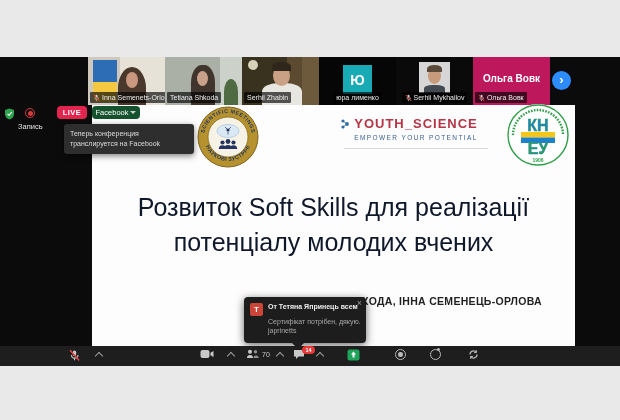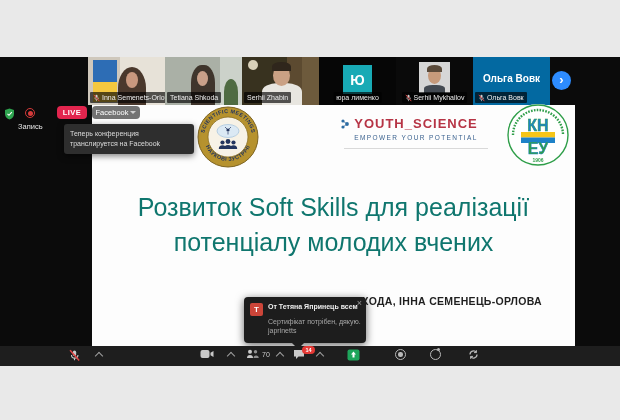--- a/index.html
+++ b/index.html
@@ -14,21 +14,21 @@
   .nlabel.center{left:50%;transform:translateX(-50%);}
   .caret{width:5px;height:5px;border-top:1.4px solid #9e9e9e;border-left:1.4px solid #9e9e9e;
          transform:rotate(45deg);display:inline-block;}
   .caret-dn{width:0;height:0;border-left:3px solid transparent;border-right:3px solid transparent;
             border-top:3px solid #cfcfcf;display:inline-block;}
   .chip{position:absolute;display:flex;align-items:center;justify-content:center;
         border-radius:4px;font-size:8px;color:#fff;}
   .tool{position:absolute;top:349px;display:flex;align-items:center;gap:3px;}
   .slide{position:absolute;left:92px;top:105px;width:483px;height:242px;background:#fdfdfd;}
   .title{position:absolute;left:92px;top:190px;width:483px;text-align:center;
-         font-size:25px;line-height:35px;font-weight:500;color:#0f766e;}
+         font-size:25px;line-height:35px;font-weight:500;color:#0f172a;}
   .speakers{position:absolute;left:250px;top:295px;width:292px;text-align:right;
             font-size:10.5px;font-weight:bold;letter-spacing:.3px;color:#1f1f1f;}
   .popup{position:absolute;left:244px;top:297px;width:122px;height:46px;background:#1d1d1d;
          border-radius:4px;box-shadow:0 2px 8px rgba(0,0,0,.6);}
   .popup .tail{position:absolute;left:48px;bottom:-6px;width:0;height:0;
          border-left:6px solid transparent;border-right:6px solid transparent;
          border-top:6px solid #1d1d1d;}
   .toolbar{position:absolute;left:0;top:346px;width:620px;height:20px;background:#1e1e1e;}
 </style>
 </head>
@@ -93,21 +93,21 @@
         <svg width="7" height="8" viewBox="0 0 10 11">
             <rect x="3.5" y="1" width="3" height="5" rx="1.5" fill="#cfcfcf"></rect>
             <path d="M2.5 5a2.7 2.7 0 0 0 5.4 0" fill="none" stroke="#cfcfcf"></path>
             <line x1="5" y1="8" x2="5" y2="10" stroke="#cfcfcf"></line>
             <line x1="1.2" y1="1" x2="9" y2="10" stroke="#e04444" stroke-width="1.4"></line>
           </svg>
         <span>Serhii Mykhailov</span>
       </div>
     </div>
 
-    <div class="tile" style="left:473px;width:77px;background:#0369a1;">
+    <div class="tile" style="left:473px;width:77px;background:#be185d;">
       <div class="abs" style="left:0;top:16px;width:77px;text-align:center;color:#fff;font-size:10px;font-weight:bold;">Ольга Вовк</div>
       <div class="nlabel">
         <svg width="7" height="8" viewBox="0 0 10 11">
             <rect x="3.5" y="1" width="3" height="5" rx="1.5" fill="#cfcfcf"></rect>
             <path d="M2.5 5a2.7 2.7 0 0 0 5.4 0" fill="none" stroke="#cfcfcf"></path>
             <line x1="5" y1="8" x2="5" y2="10" stroke="#cfcfcf"></line>
             <line x1="1.2" y1="1" x2="9" y2="10" stroke="#e04444" stroke-width="1.4"></line>
           </svg>
         <span>Ольга Вовк</span>
       </div>
@@ -185,21 +185,21 @@
   </svg>
   <div class="abs" style="left:18px;top:108px;display:flex;align-items:center;gap:4px;flex-direction:column;">
     <span style="width:8px;height:8px;border:1.5px solid #d63a3a;border-radius:50%;display:inline-block;position:relative;">
       <span style="position:absolute;left:1.5px;top:1.5px;width:5px;height:5px;background:#d63a3a;border-radius:50%;"></span>
     </span>
     <span style="font-size:7.5px;color:#e6e6e6;">Запись</span>
   </div>
   <div class="chip" style="left:57px;top:106px;width:30px;height:13px;background:#e2254e;font-weight:bold;">
     <span style="font-size:7.5px;letter-spacing:.5px;">LIVE</span>
   </div>
-  <div class="chip" style="left:92px;top:106px;width:48px;height:13px;background:#737373;gap:2px;">
+  <div class="chip" style="left:92px;top:106px;width:48px;height:13px;background:#14532d;gap:2px;">
     <span style="font-size:7.5px;">Facebook</span>
     <span class="caret-dn"></span>
   </div>
   <div class="abs" style="left:64px;top:124px;width:118px;background:#2e2e2e;border-radius:3px;padding:5px 6px;font-size:7px;line-height:10px;color:#dcdcdc;box-shadow:0 2px 6px rgba(0,0,0,.5);">Теперь конференция транслируется на Facebook</div>
 
   <div class="popup">
     <div class="abs" style="left:6px;top:6px;width:13px;height:13px;background:#cc4539;border-radius:2px;display:flex;align-items:center;justify-content:center;color:#fff;font-size:8px;font-weight:bold;">
       <span>Т</span>
     </div>
     <div class="abs" style="left:24px;top:6px;width:86px;font-size:7px;font-weight:bold;color:#efefef;white-space:nowrap;">От Тетяна Япринець всем</div>

